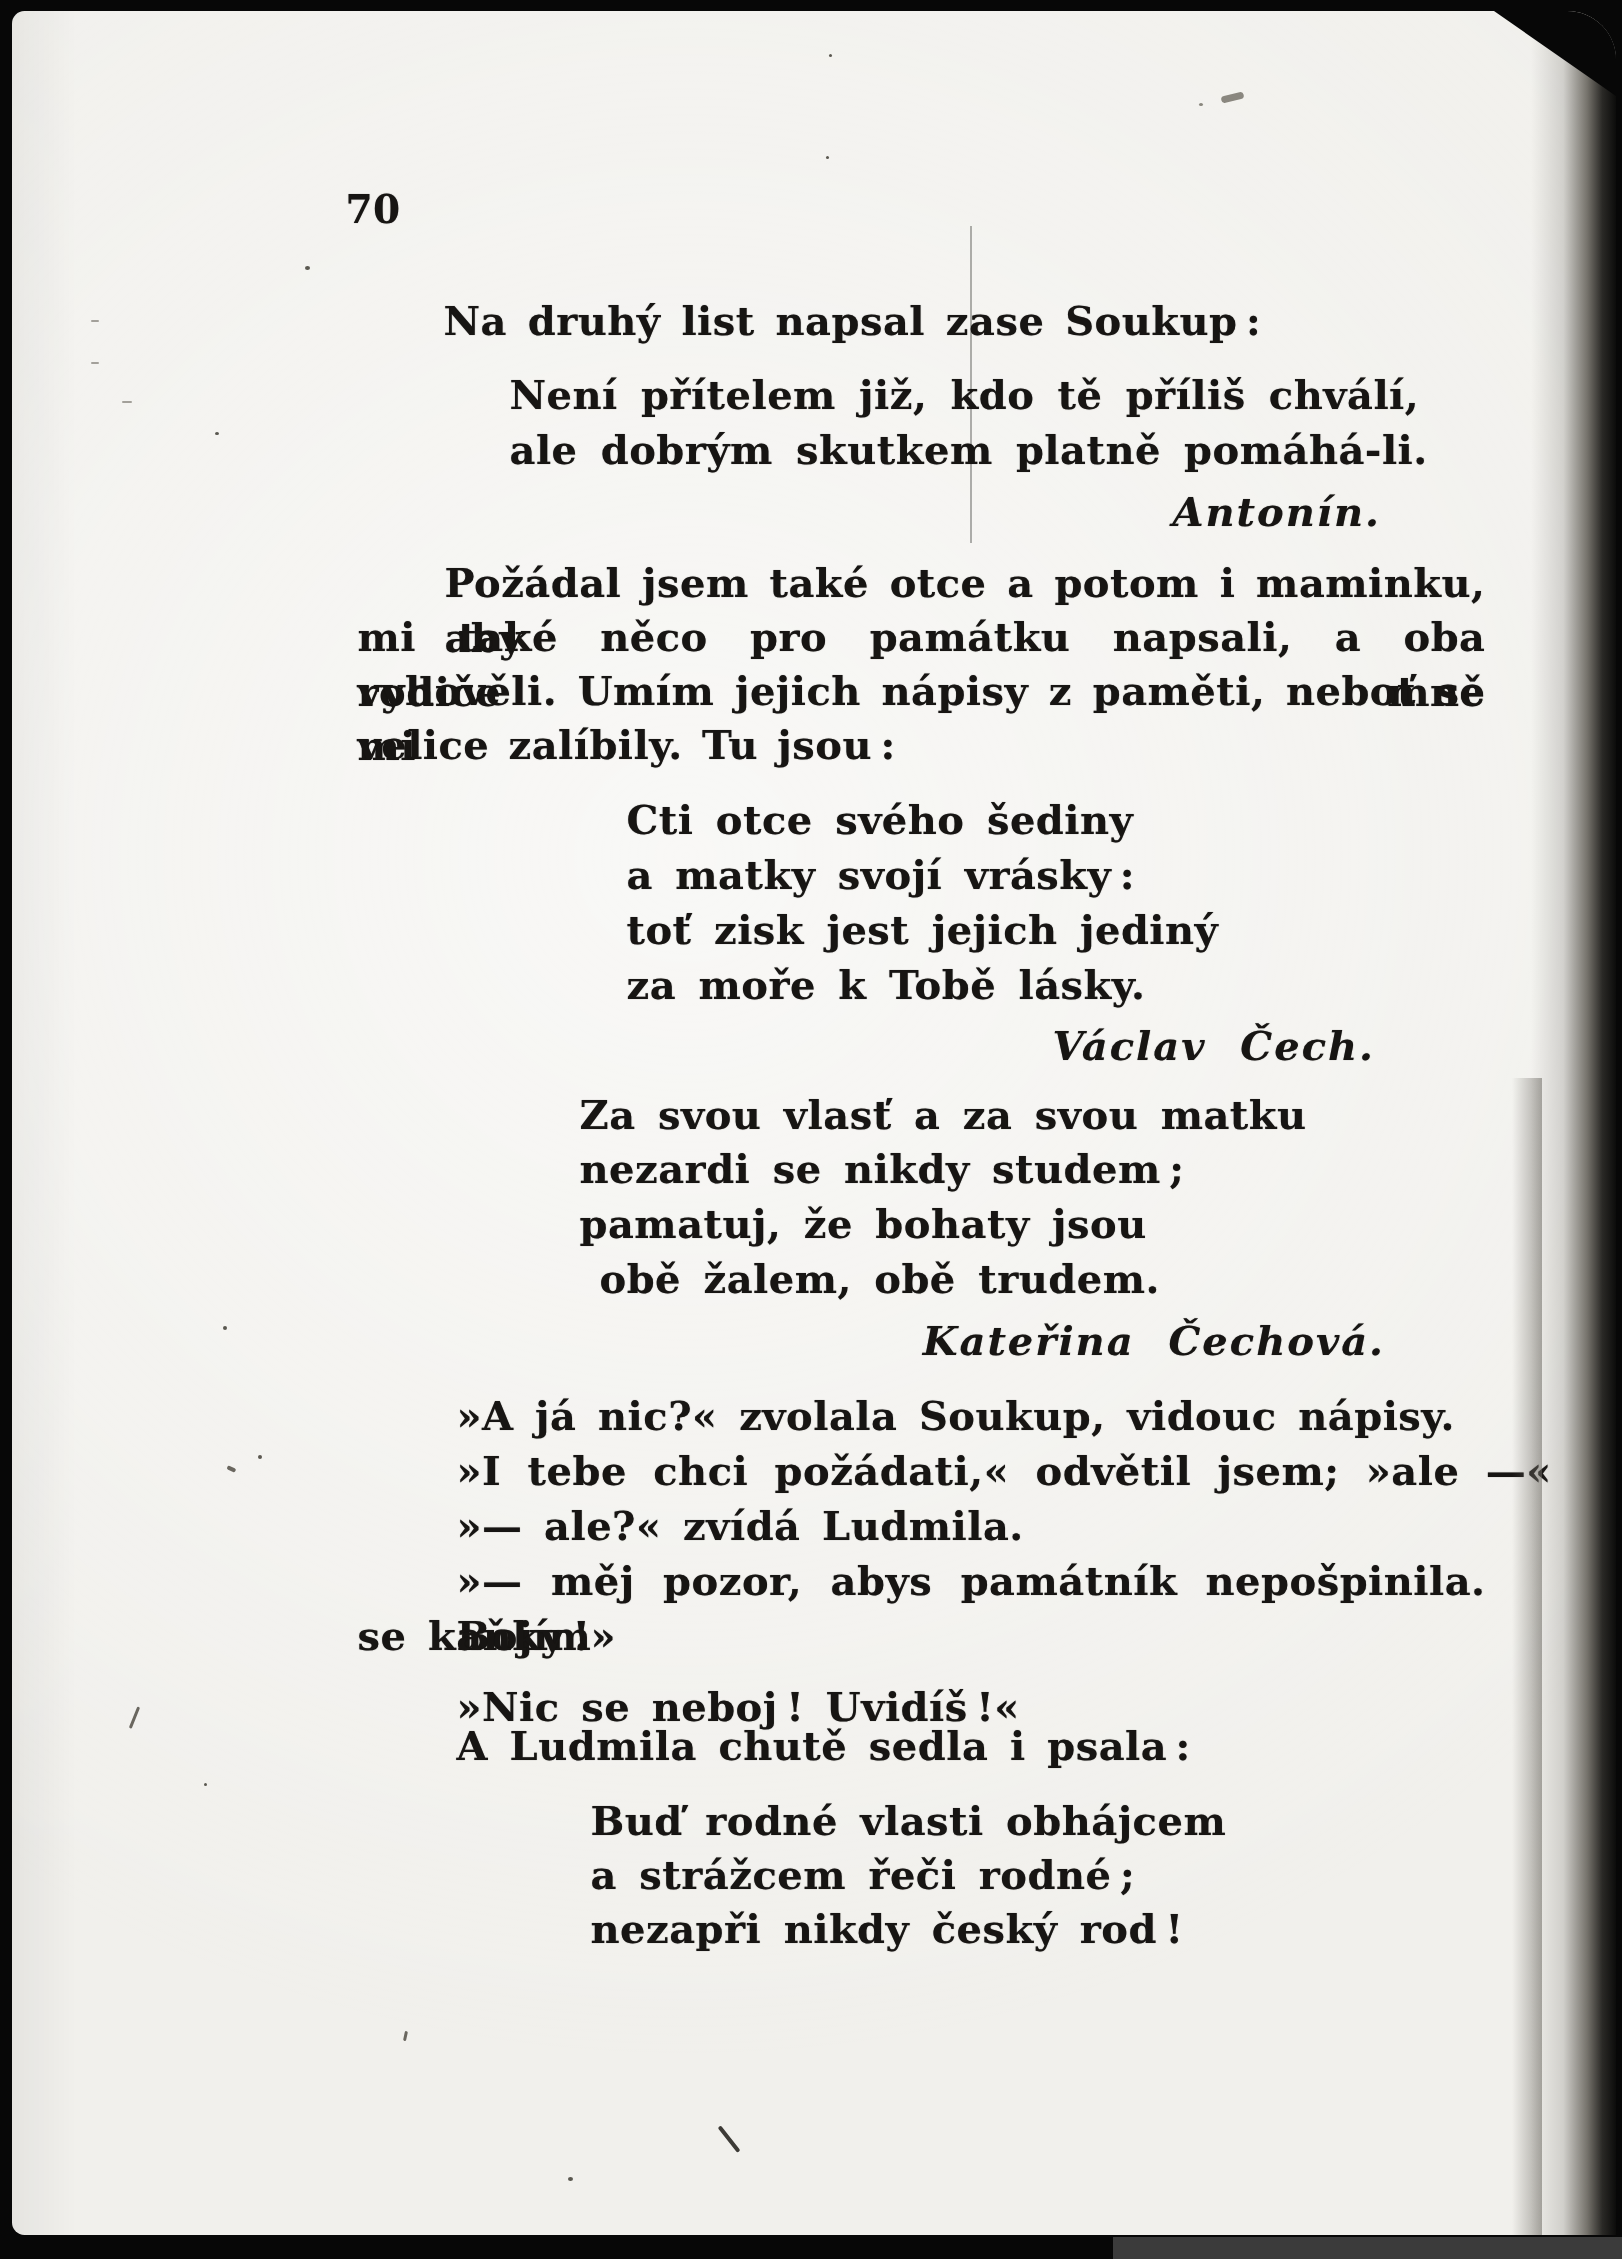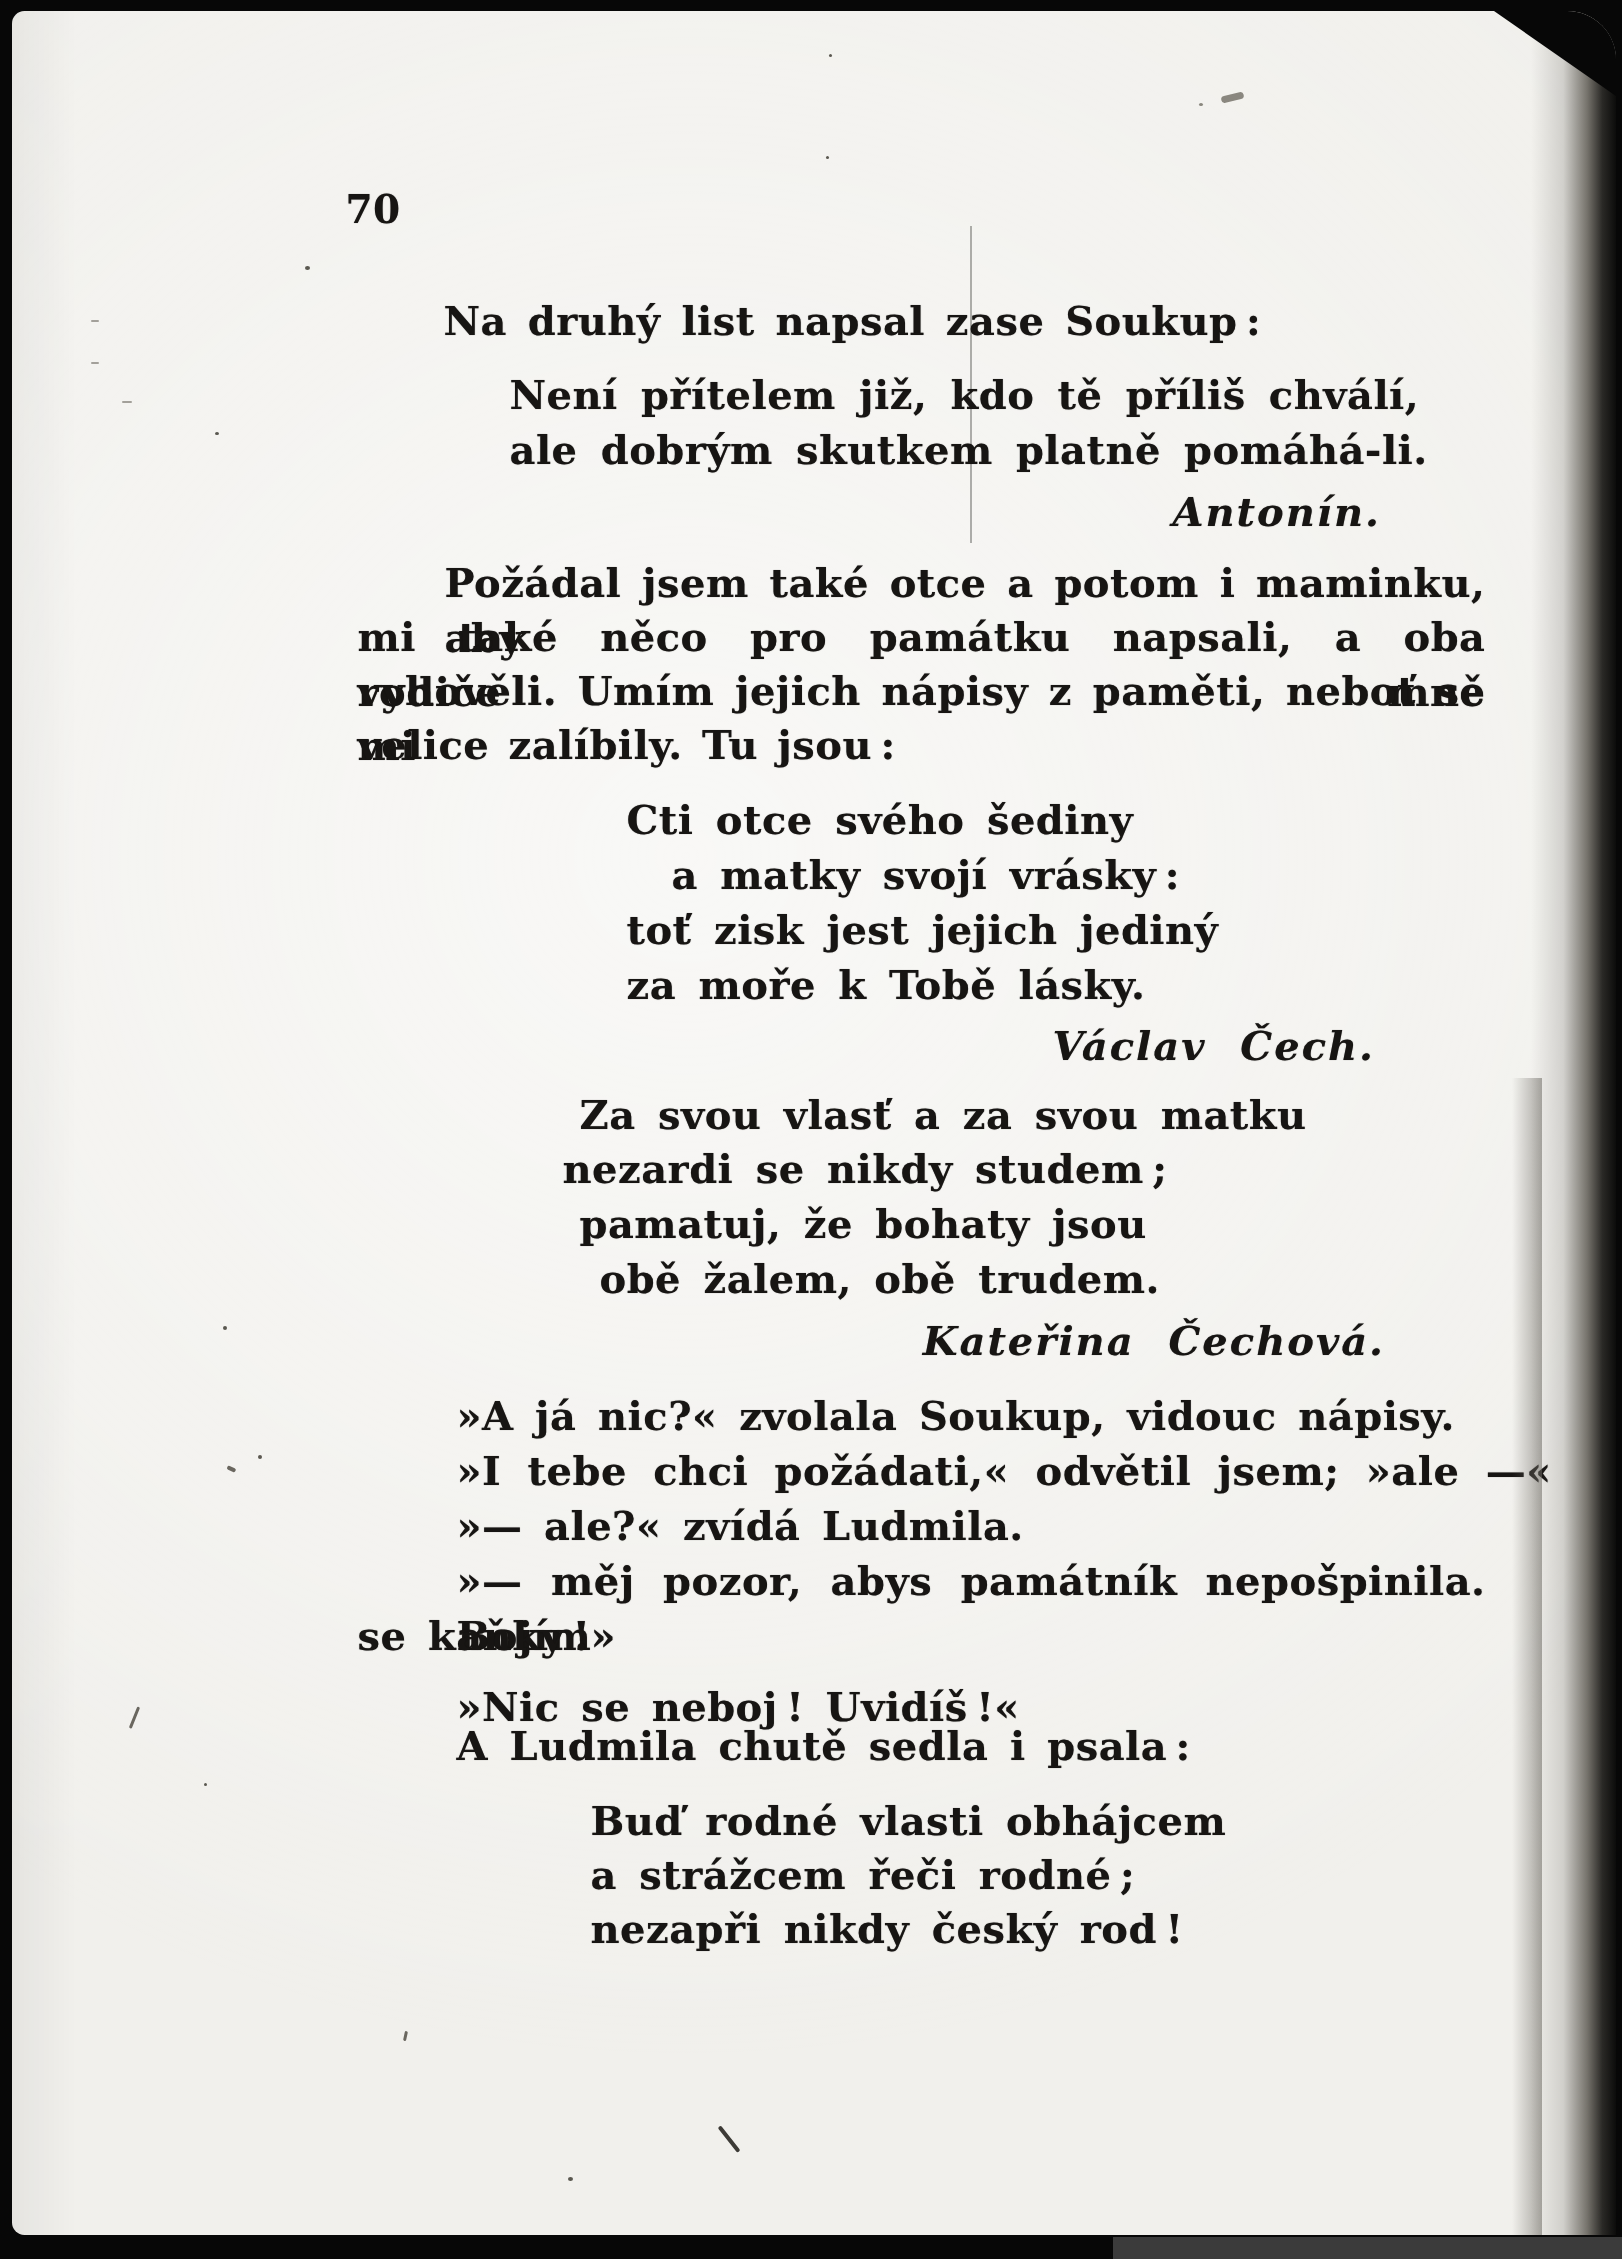--- a/index.html
+++ b/index.html
@@ -51,27 +51,27 @@
     <div class="txt" style="left:498px;top:356px;word-spacing:.22em;">Není přítelem již, kdo tě příliš chválí,</div>
     <div class="txt" style="left:498px;top:411px;word-spacing:.22em;">ale dobrým skutkem platně pomáhá-li.</div>
     <div class="txt sig" style="right:235px;top:473px;">Antonín.</div>
 
     <div class="txt justline blockw" style="left:346px;top:544px;padding-left:87px;width:1041px;">Požádal jsem také otce a potom i maminku, aby</div>
     <div class="txt justline blockw" style="left:346px;top:598px;">mi také něco pro památku napsali, a oba rodiče mně</div>
     <div class="txt justline blockw" style="left:346px;top:652px;">vyhověli. Umím jejich nápisy z paměti, neboť se mi</div>
     <div class="txt" style="left:346px;top:706px;">velice zalíbily. Tu jsou :</div>
 
     <div class="txt" style="left:615px;top:781px;word-spacing:.2em;">Cti otce svého šediny</div>
-    <div class="txt" style="left:615px;top:836px;word-spacing:.2em;margin-left:45px;">a matky svojí vrásky :</div>
+    <div class="txt" style="left:615px;top:836px;word-spacing:.2em;">a matky svojí vrásky :</div>
     <div class="txt" style="left:615px;top:891px;word-spacing:.2em;">toť zisk jest jejich jediný</div>
     <div class="txt" style="left:615px;top:946px;word-spacing:.2em;">za moře k Tobě lásky.</div>
     <div class="txt sig" style="right:241px;top:1007px;">Václav Čech.</div>
 
     <div class="txt" style="left:568px;top:1076px;word-spacing:.2em;">Za svou vlasť a za svou matku</div>
-    <div class="txt" style="left:551px;top:1130px;word-spacing:.2em;">nezardi se nikdy studem ;</div>
+    <div class="txt" style="left:568px;top:1130px;word-spacing:.2em;">nezardi se nikdy studem ;</div>
     <div class="txt" style="left:568px;top:1185px;word-spacing:.2em;">pamatuj, že bohaty jsou</div>
     <div class="txt" style="left:568px;top:1240px;word-spacing:.2em;margin-left:20px;">obě žalem, obě trudem.</div>
     <div class="txt sig" style="right:231px;top:1302px;">Kateřina Čechová.</div>
 
     <div class="txt" style="left:445px;top:1377px;word-spacing:.18em;">»A já nic?« zvolala Soukup, vidouc nápisy.</div>
     <div class="txt" style="left:445px;top:1432px;word-spacing:.3em;">»I tebe chci požádati,« odvětil jsem; »ale —«</div>
     <div class="txt" style="left:445px;top:1487px;word-spacing:.18em;">»— ale?« zvídá Ludmila.</div>
     <div class="txt justline blockw" style="left:346px;top:1542px;padding-left:99px;width:1029px;">»— měj pozor, abys památník nepošpinila. Bojím</div>
     <div class="txt" style="left:346px;top:1597px;word-spacing:.18em;">se kaňky !»</div>
     <div class="txt" style="left:445px;top:1652px;word-spacing:.18em;margin-top:16px;">»Nic se neboj ! Uvidíš !«</div>

